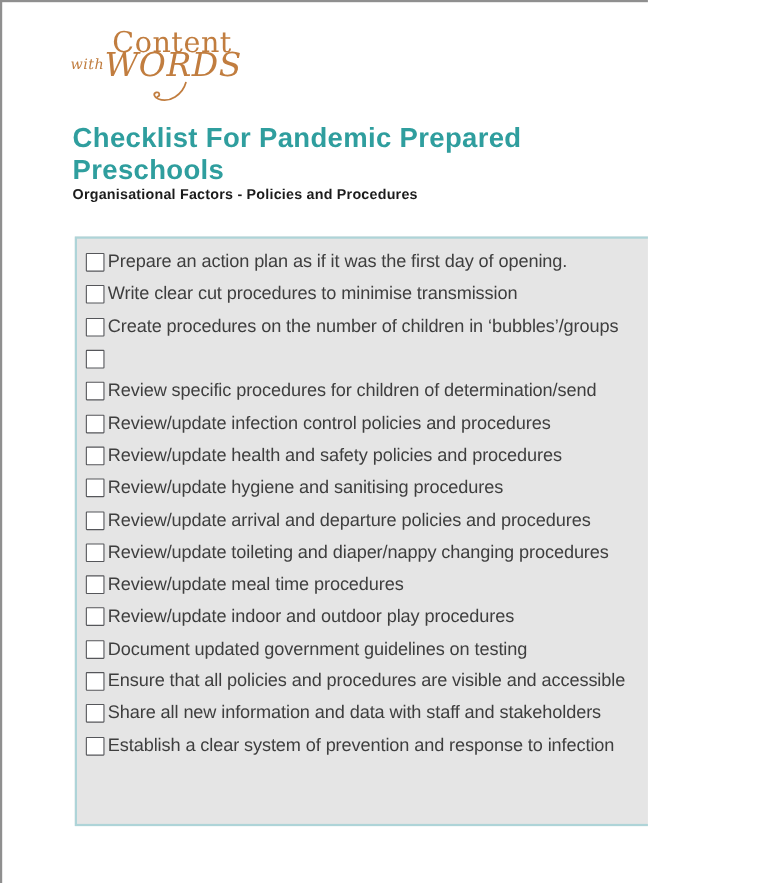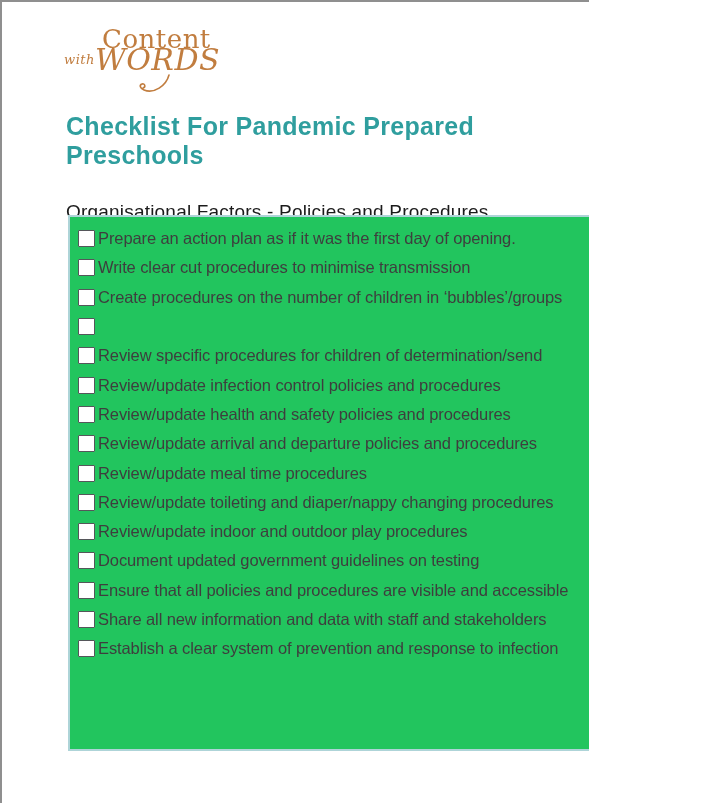--- a/index.html
+++ b/index.html
@@ -59,32 +59,31 @@
 
   
   .title{
     position:absolute;left:64px;top:110px;
     font-size:25px;font-weight:700;
     letter-spacing:0.3px;
     color:var(--title-teal);
   }
   .subtitle{
     position:absolute;left:64px;top:167px;
-    font-size:19px;font-weight:400;
+    font-size:13px;font-weight:700;
     letter-spacing:0.2px;
     color:var(--subtitle-color);
-    margin-top:32px;
   }
 
   
   .checklist-box{
     position:absolute;left:66px;top:213px;
     width:563px;height:536px;
     border:2px solid var(--box-border);
-    background:#22c55e;
+    background:#e5e5e5;
     padding:7px 6px 0 8px;
   }
   .row{
     display:flex;
     align-items:center;
     height:29.3px;
   }
   .checkbox{
     flex:0 0 auto;
     width:17px;height:17px;
@@ -142,29 +141,33 @@
       <div class="row">
         <span class="checkbox" role="checkbox" aria-checked="false"></span>
         <span class="label">Review/update infection control policies and procedures</span>
       </div>
       <div class="row">
         <span class="checkbox" role="checkbox" aria-checked="false"></span>
         <span class="label">Review/update health and safety policies and procedures</span>
       </div>
       <div class="row">
         <span class="checkbox" role="checkbox" aria-checked="false"></span>
+        <span class="label">Review/update hygiene and sanitising procedures</span>
+      </div>
+      <div class="row">
+        <span class="checkbox" role="checkbox" aria-checked="false"></span>
         <span class="label">Review/update arrival and departure policies and procedures</span>
       </div>
       <div class="row">
         <span class="checkbox" role="checkbox" aria-checked="false"></span>
-        <span class="label">Review/update meal time procedures</span>
+        <span class="label">Review/update toileting and diaper/nappy changing procedures</span>
       </div>
       <div class="row">
         <span class="checkbox" role="checkbox" aria-checked="false"></span>
-        <span class="label">Review/update toileting and diaper/nappy changing procedures</span>
+        <span class="label">Review/update meal time procedures</span>
       </div>
       <div class="row">
         <span class="checkbox" role="checkbox" aria-checked="false"></span>
         <span class="label">Review/update indoor and outdoor play procedures</span>
       </div>
       <div class="row">
         <span class="checkbox" role="checkbox" aria-checked="false"></span>
         <span class="label">Document updated government guidelines on testing</span>
       </div>
       <div class="row">

